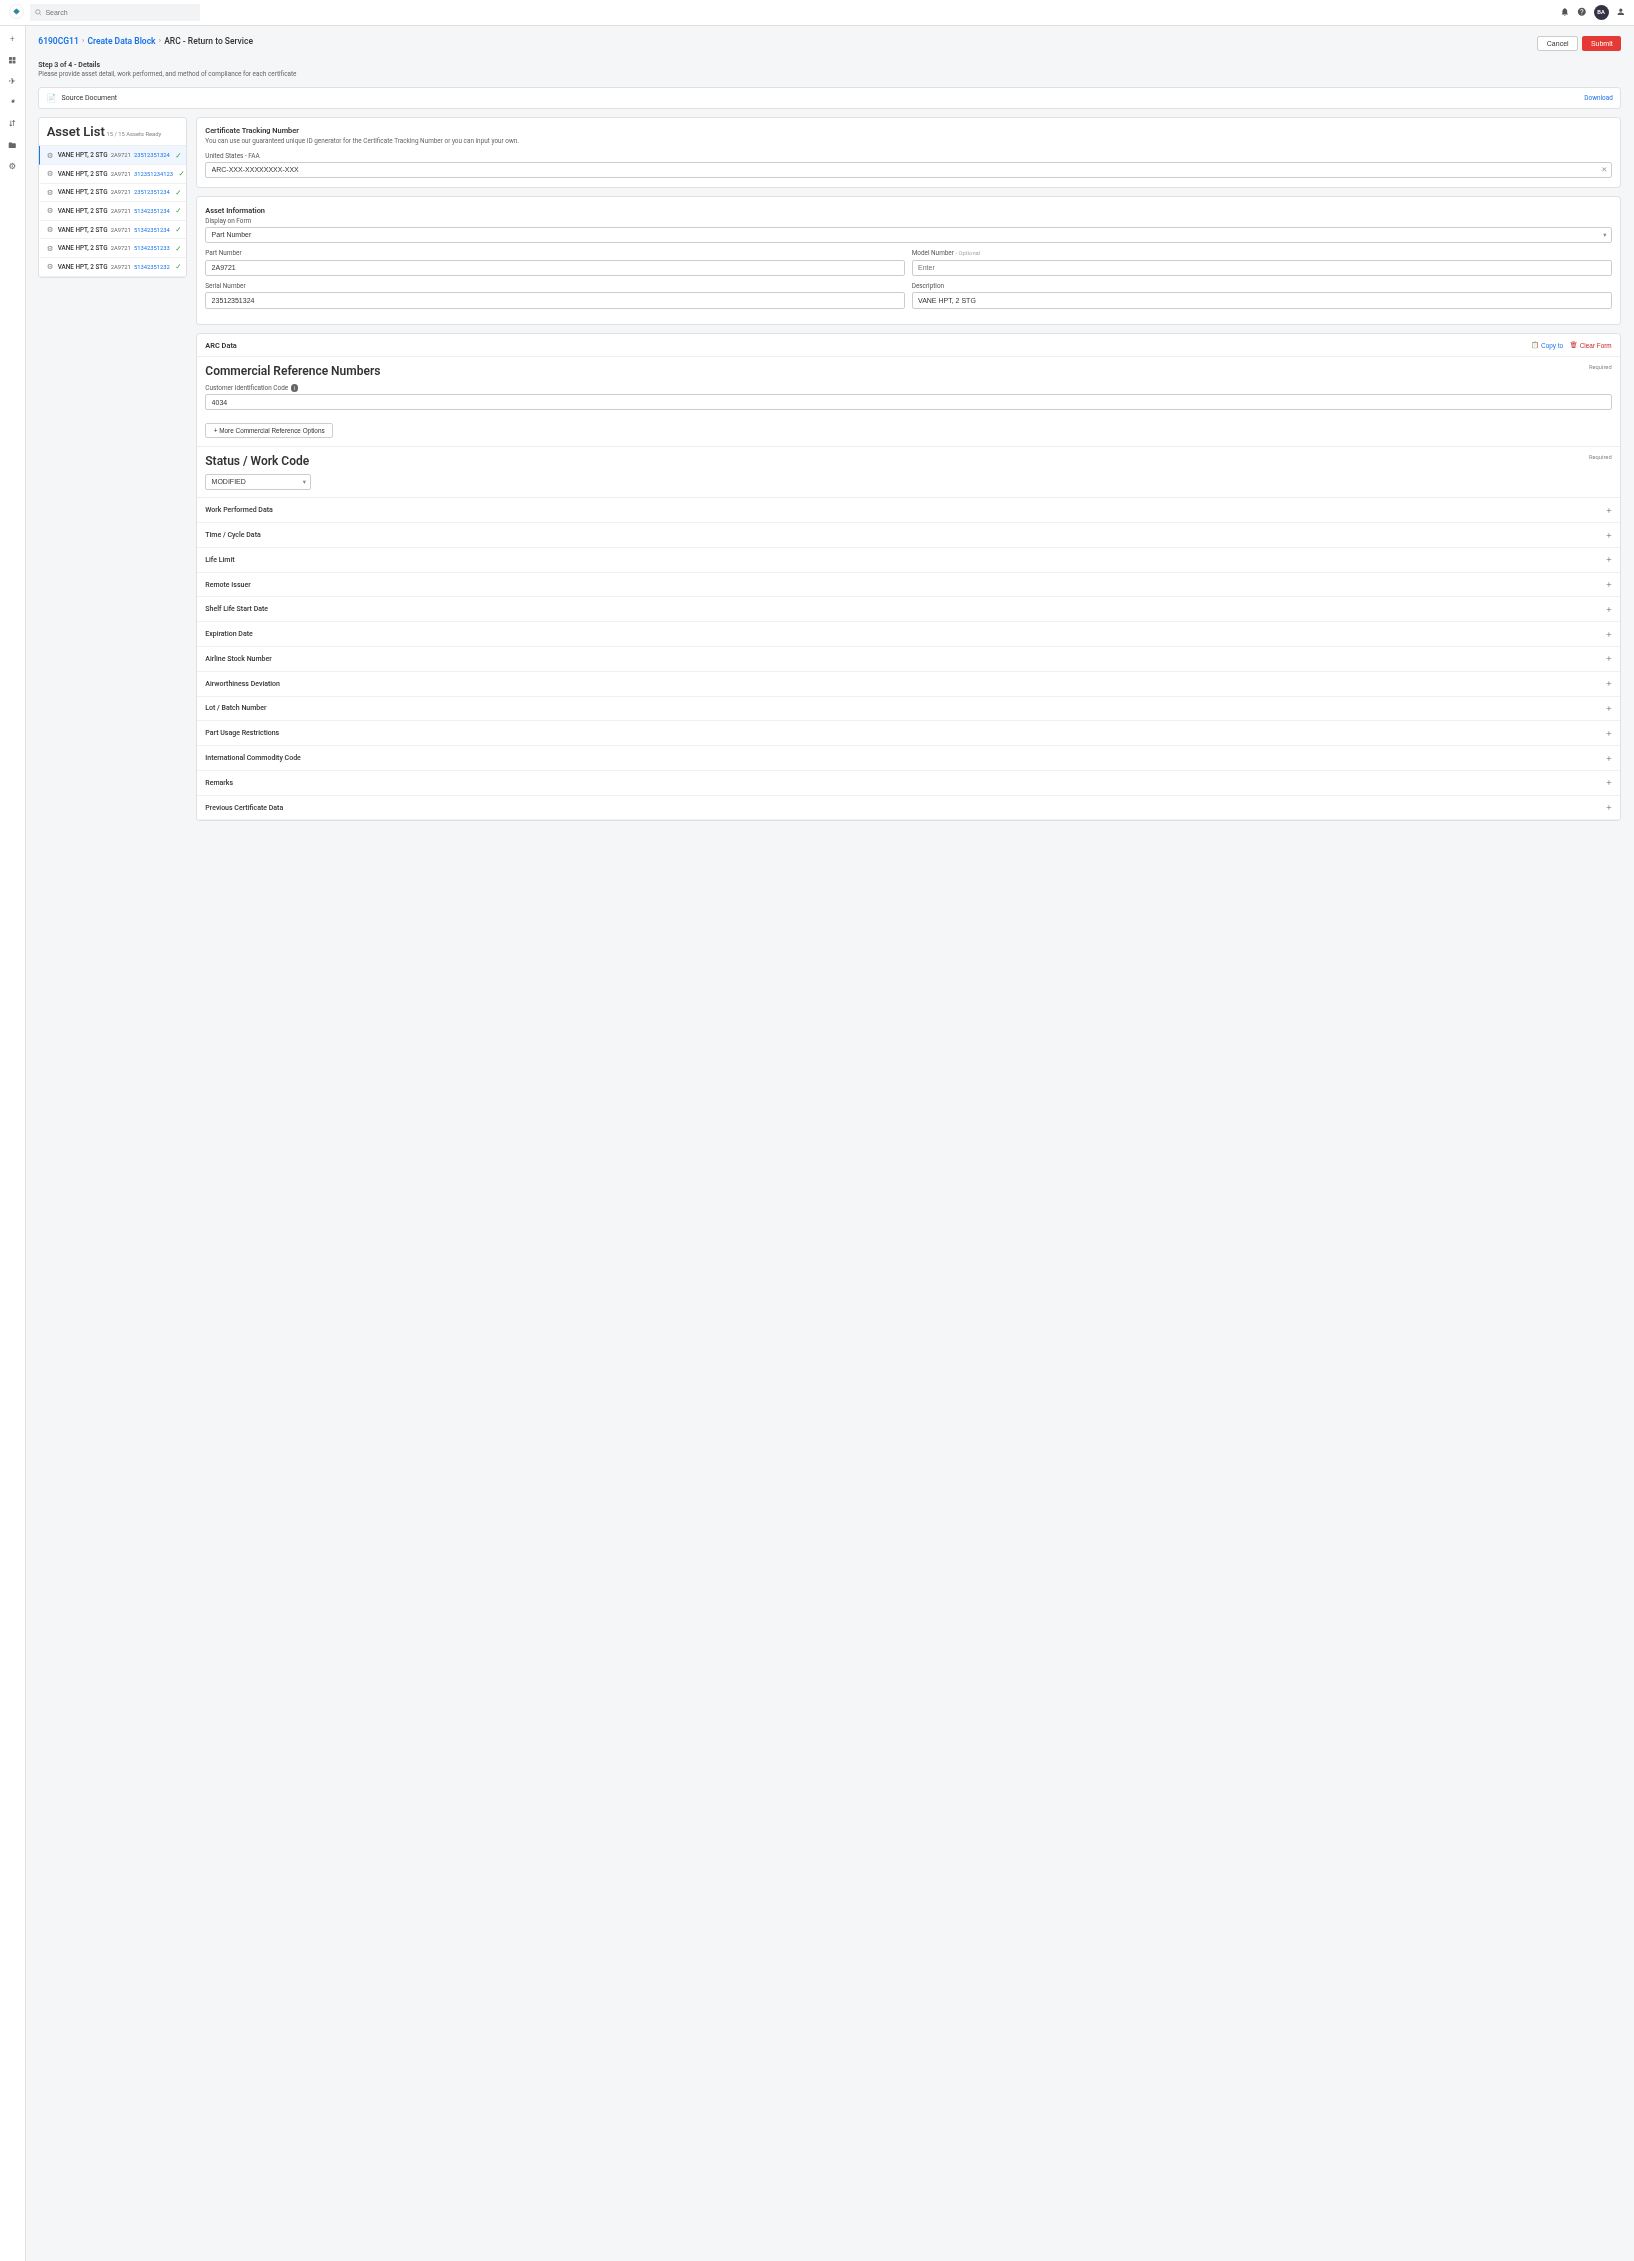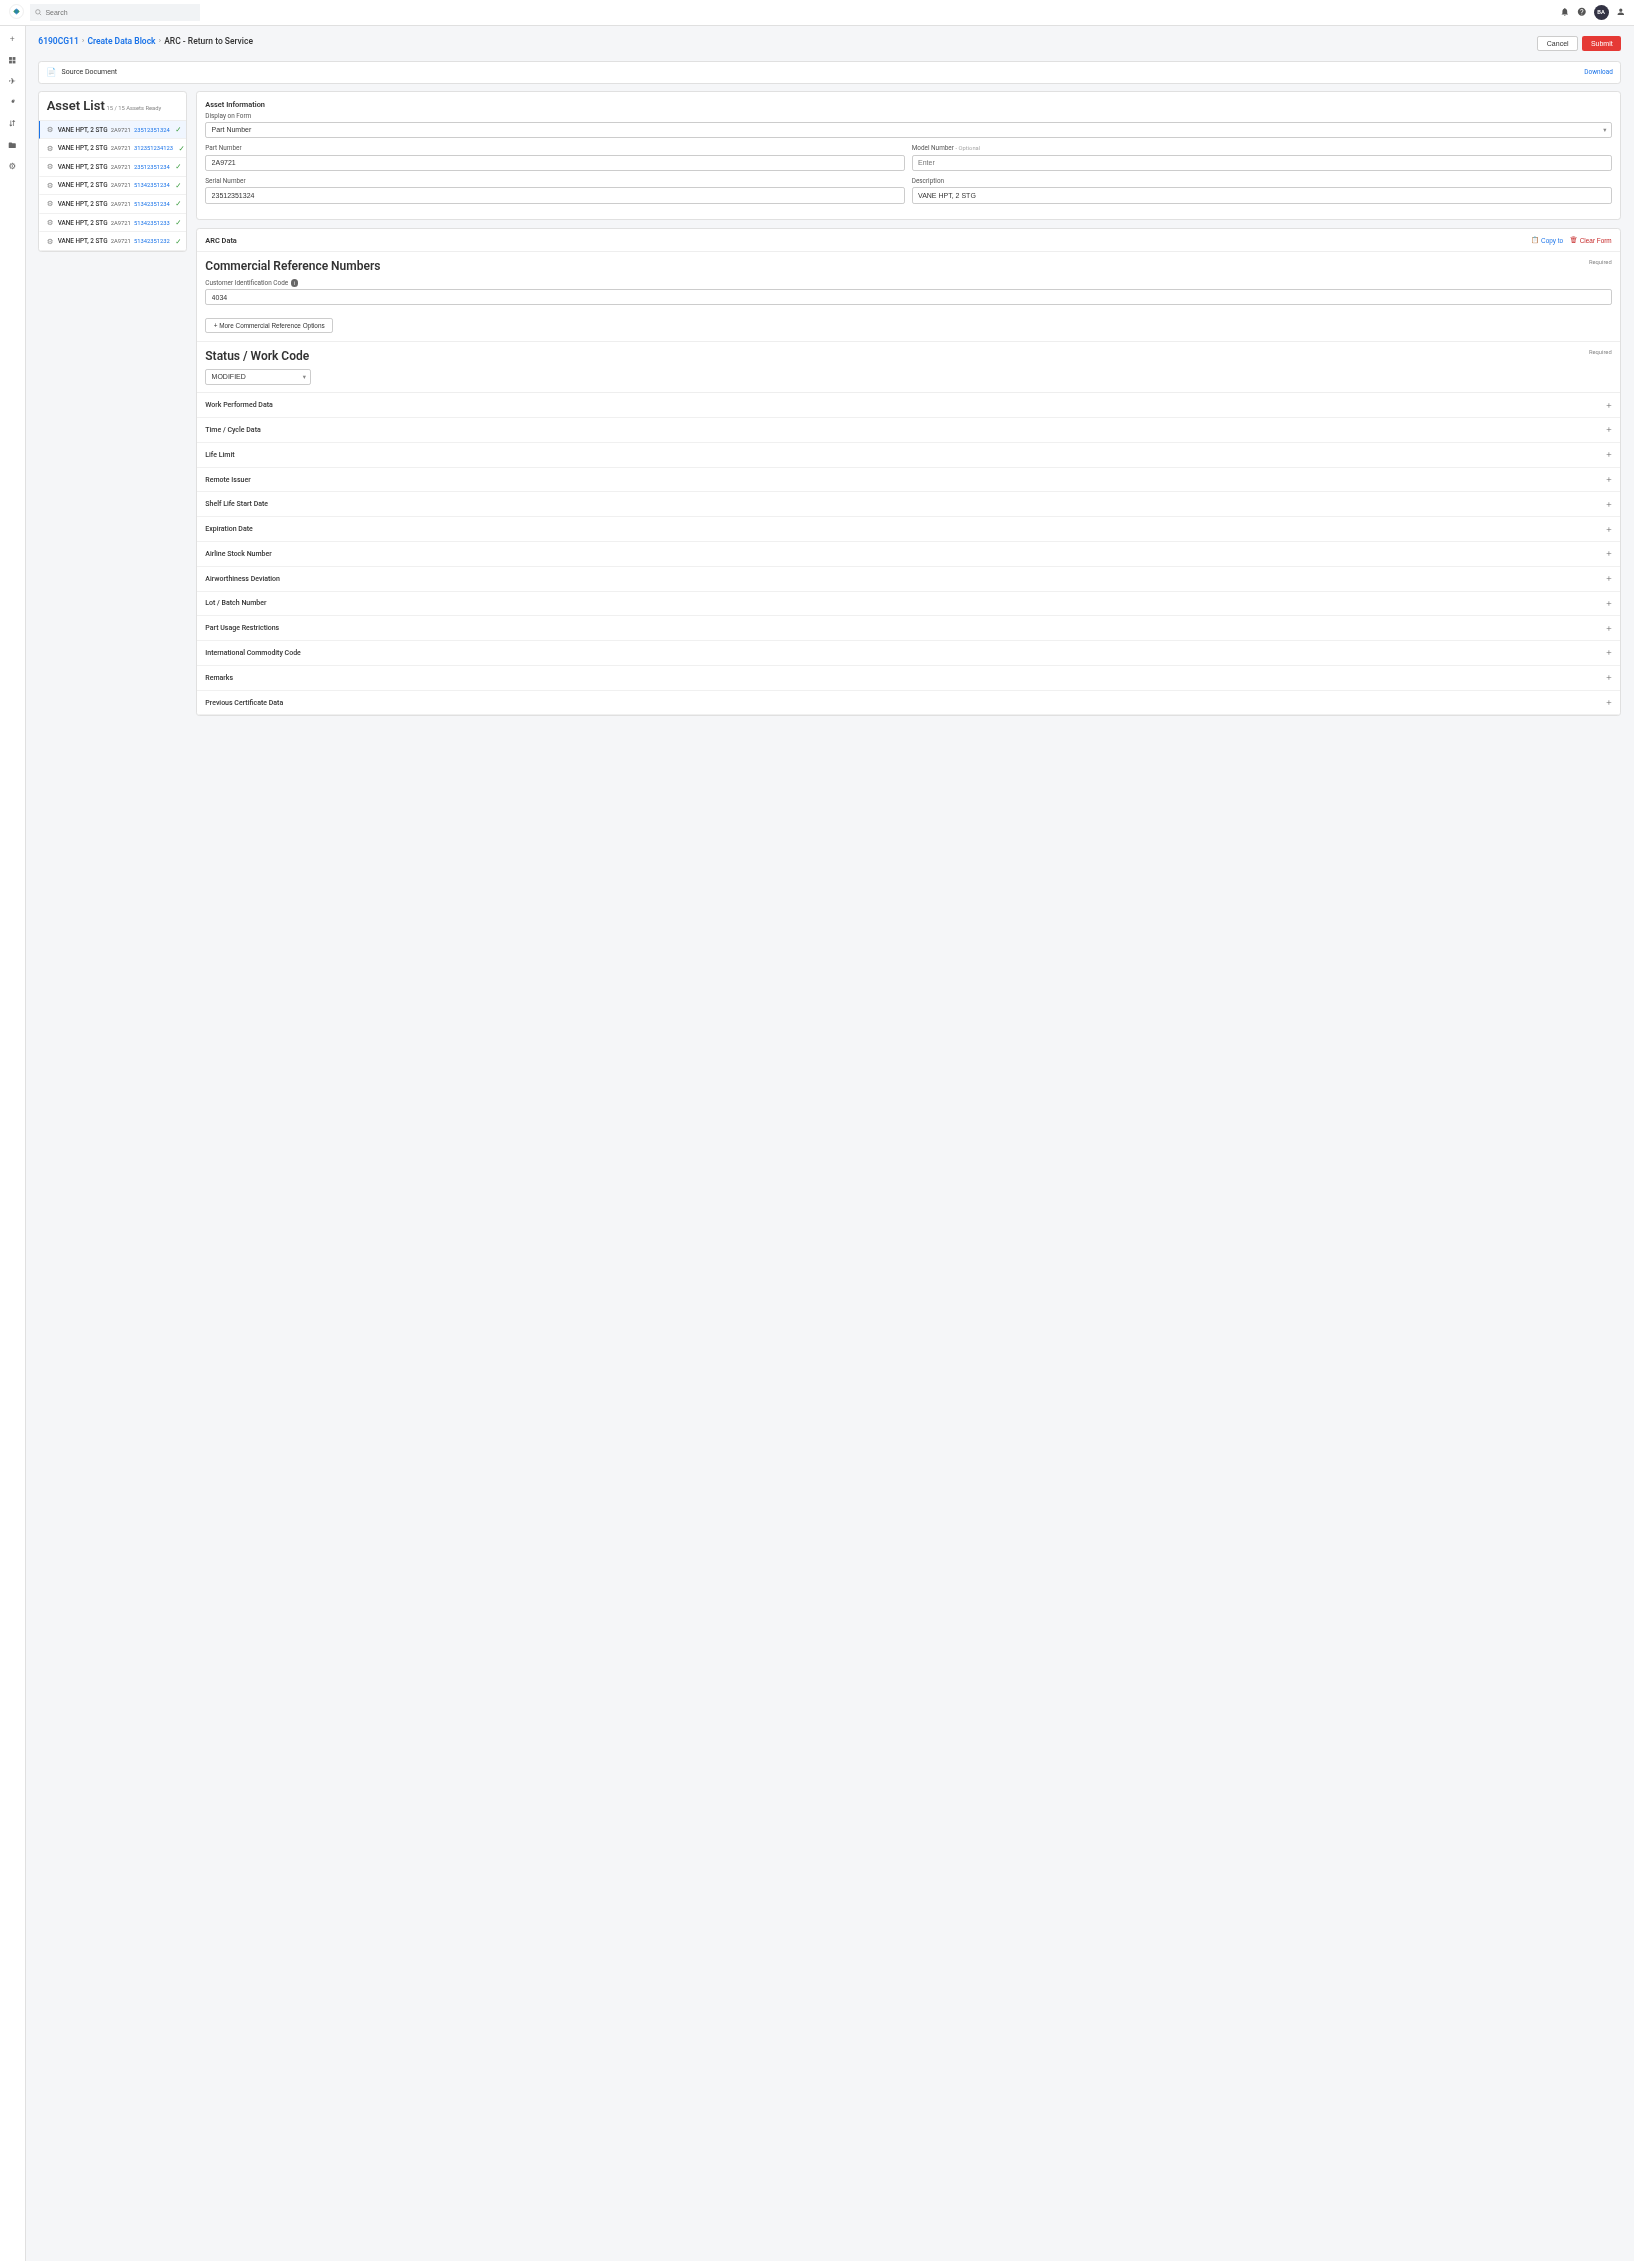--- a/index.html
+++ b/index.html
@@ -227,20 +227,24 @@
         <a class="breadcrumb-link">Create Data Block</a>
         <span class="breadcrumb-sep">›</span>
         <span class="breadcrumb-current">ARC - Return to Service</span>
       </div>
       <div class="page-header-actions">
         <button class="btn-cancel">Cancel</button>
         <button class="btn-submit">Submit</button>
       </div>
     </div>
 
+    <div class="step-info">
+      <div class="step-title">Step 3 of 4 - Details</div>
+      <div class="step-desc">Please provide asset detail, work performed, and method of compliance for each certificate</div>
+    </div>
 
     <div class="source-doc-bar" style="margin-bottom:7.4px;">
       <div class="source-doc-left">
         <span style="color:#1a73e8; font-size:8.5px;">📄</span>
         <span>Source Document</span>
       </div>
       <a class="download-link">Download</a>
     </div>
 
     <div class="two-col">
@@ -312,20 +316,31 @@
       <span class="asset-pn-col">2A9721</span>
       <span class="asset-sn-col">51342351232</span>
       <span class="asset-check">✓</span>
     </div>
   </div>
           </div>
       </div>
 
       <div class="right-panel">
 
+        <div class="card">
+          <div class="card-body">
+            <div class="section-title">Certificate Tracking Number</div>
+            <div class="section-desc">You can use our guaranteed unique ID generator for the Certificate Tracking Number or you can input your own.</div>
+            <label class="form-label">United States - FAA</label>
+            <div class="form-input-with-clear">
+              <input type="text" class="form-input" value="ARC-XXX-XXXXXXXX-XXX" style="padding-right: 16px;">
+              <button class="clear-btn">✕</button>
+            </div>
+          </div>
+        </div>
 
         <div class="card">
           <div class="card-body">
             <div class="section-title">Asset Information</div>
             <div style="margin-bottom:6.4px;">
               <label class="form-label">Display on Form</label>
               <div class="select-wrapper">
                 <select class="form-input">
                   <option>Part Number</option>
                   <option>Serial Number</option>

